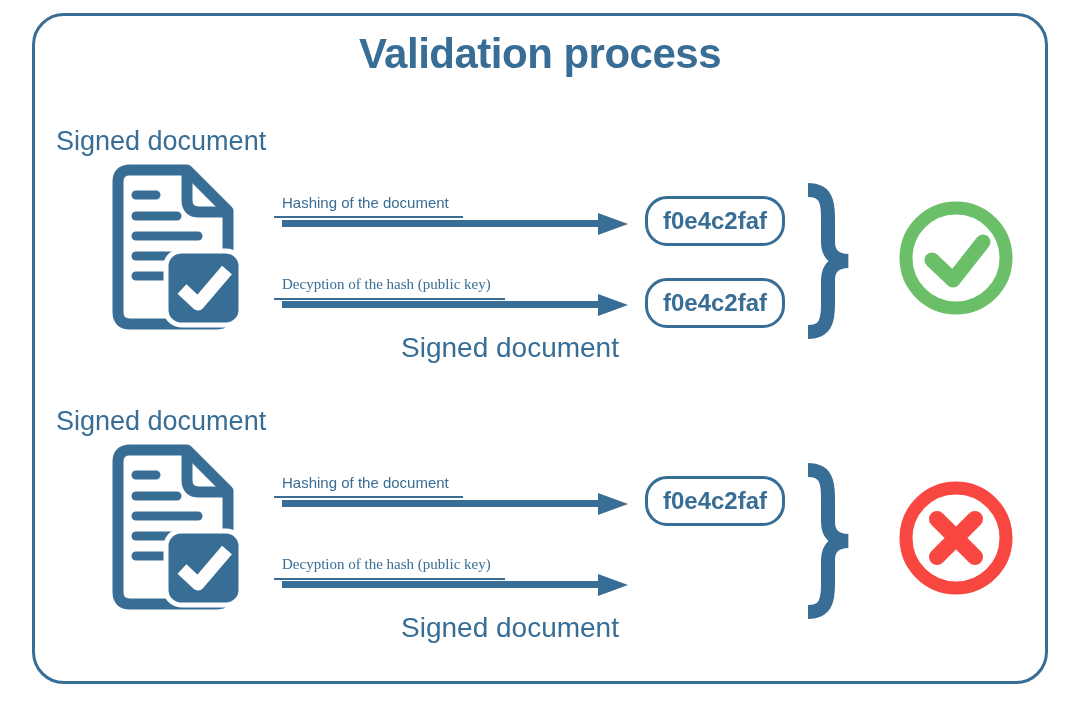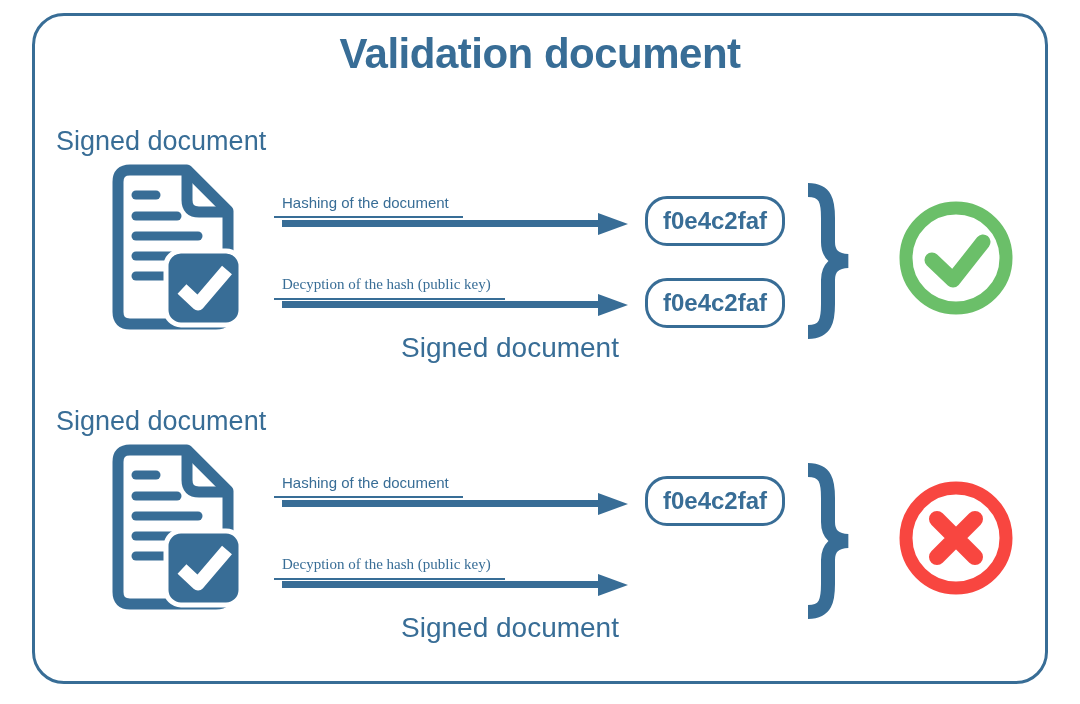--- a/index.html
+++ b/index.html
@@ -50,21 +50,21 @@
     position:absolute;left:300px;top:212px;width:420px;text-align:center;
     font-size:28px;white-space:nowrap;
   }
   svg{display:block;}
 </style>
 </head>
 <body>
 
 <div class="canvas">
   <div class="frame"></div>
-  <div class="title">Validation document</div>
+  <div class="title">Validation process</div>
 
   <div class="section" id="section-1">
     <div class="src-label">Signed document</div>
 
     <svg class="doc-icon" viewBox="0 0 158 170">
       <g stroke="var(--blue)" fill="none">
         <path d="M97,7 H40 Q28,7 28,19 V149 Q28,161 40,161 H126 Q138,161 138,149 V48 Z" stroke-width="11" stroke-linejoin="round"></path>
         <path d="M97,7 V37 Q97,49 109,49 H138" stroke-width="11" stroke-linejoin="round"></path>
         <g stroke-width="9" stroke-linecap="round">
           <path d="M46,32 H66"></path>

